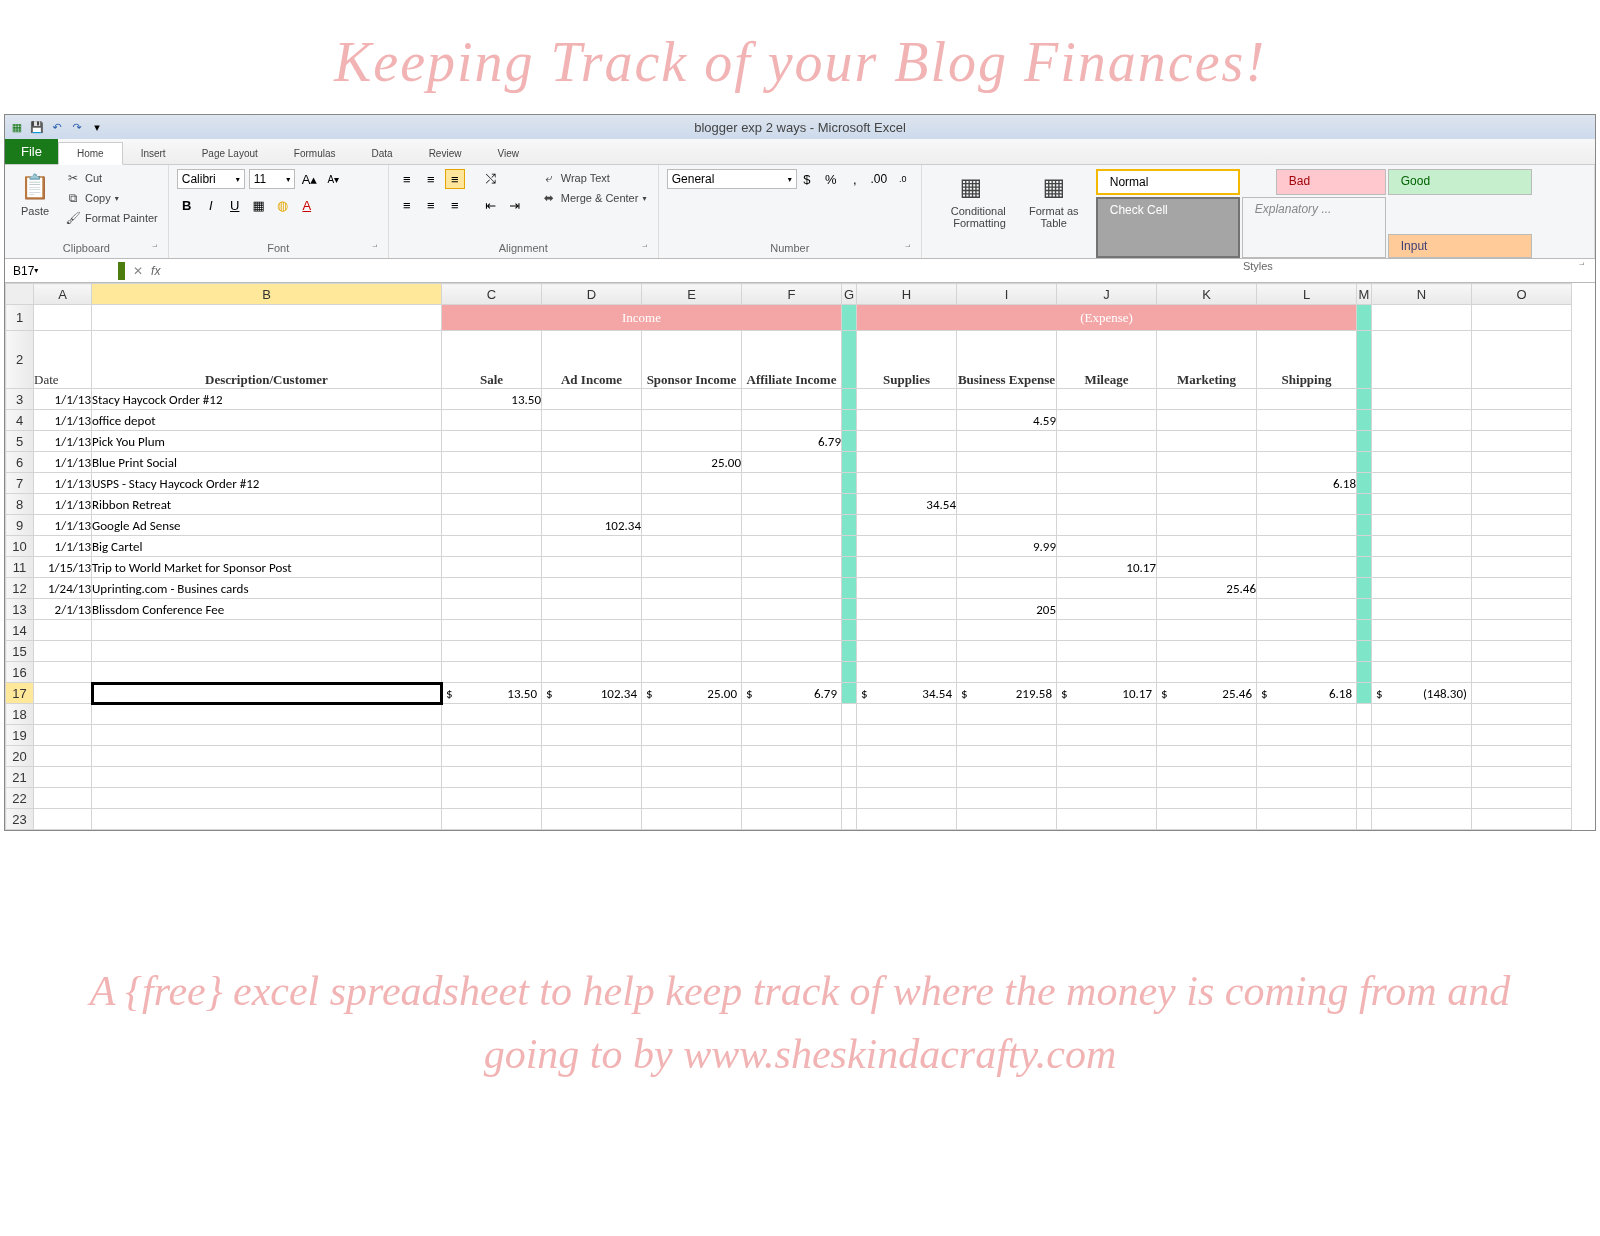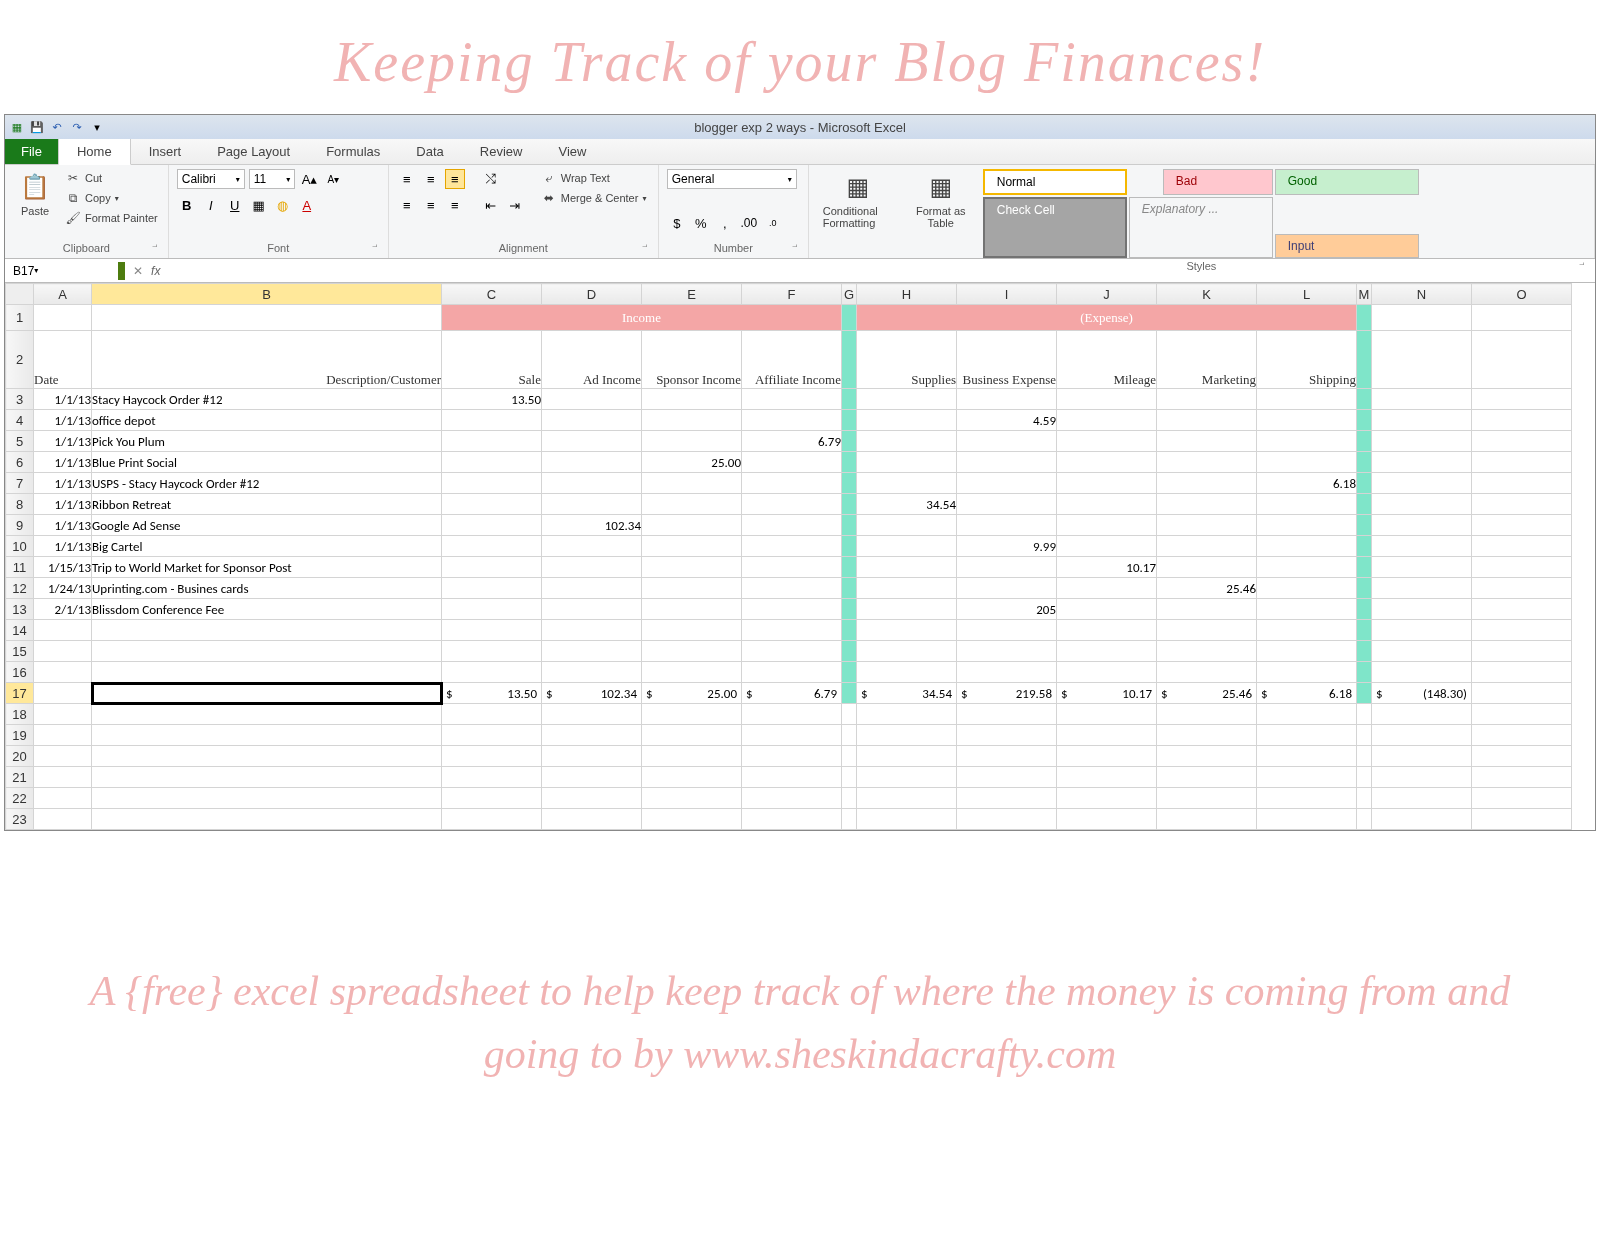--- a/index.html
+++ b/index.html
@@ -8,21 +8,21 @@
 .bottom-title { font-family: Georgia, "Times New Roman", serif; font-size: 42px; color: #f1b3b3; text-align: center; padding: 20px 40px; font-style: italic; line-height: 1.5; position: absolute; top: 940px; left: 0; right: 0; }
 
 .excel-window { border: 1px solid #888; margin: 0 4px; background: #fff; }
 .title-bar { background: linear-gradient(#dde5ee, #cddaec); height: 24px; display: flex; align-items: center; position: relative; }
 .qat { display: flex; align-items: center; gap: 4px; padding: 0 4px; }
 .qat-icon { width: 16px; height: 16px; display: inline-flex; align-items: center; justify-content: center; font-size: 11px; }
 .title-text { position: absolute; left: 50%; transform: translateX(-50%); color: #444; font-size: 13px; }
 
 .ribbon-tabs { background: linear-gradient(#f8f8f8, #eee); height: 26px; display: flex; align-items: flex-end; border-bottom: 1px solid #ccc; }
 .tab-file { background: #1a7a1a; color: #fff; padding: 4px 16px; height: 26px; display: flex; align-items: center; font-size: 13px; }
-.tab { padding: 5px 18px; font-size: 13px; color: #444; cursor: pointer; }
+.tab { padding: 5px 18px; font-size: 10px; color: #444; cursor: pointer; }
 .tab.active { background: #fff; border: 1px solid #ccc; border-bottom: 1px solid #fff; margin-bottom: -1px; }
 
 .ribbon { background: #f5f6f7; display: flex; border-bottom: 1px solid #bbb; height: 94px; }
 .rgroup { border-right: 1px solid #ddd; display: flex; flex-direction: column; justify-content: space-between; padding: 4px 8px 2px; }
 .rgroup-body { display: flex; align-items: flex-start; gap: 6px; flex: 1; }
 .rgroup-label { text-align: center; font-size: 11px; color: #666; padding: 2px 0; position: relative; }
 .rgroup-label::after { content: "⌐"; position: absolute; right: 2px; font-size: 9px; color: #888; transform: rotate(180deg); }
 .big-btn { display: flex; flex-direction: column; align-items: center; gap: 2px; padding: 2px 6px; font-size: 11px; color: #444; }
 .big-icon { width: 32px; height: 32px; display: flex; align-items: center; justify-content: center; font-size: 24px; }
 .small-row { display: flex; flex-direction: column; gap: 2px; }
@@ -50,21 +50,21 @@
 .grid-wrap { position: relative; overflow: hidden; }
 .sheet { border-collapse: collapse; table-layout: fixed; }
 .sheet th, .sheet td { border: 1px solid #d4d4d4; font-size: 13px; font-weight: normal; height: 21px; padding: 0; }
 .col-head { background: linear-gradient(#f7f7f7, #e9e9e9); text-align: center; color: #333; font-size: 12px; }
 .col-head.sel { background: #ffe89a; }
 .row-head { background: linear-gradient(to right, #f7f7f7, #e9e9e9); text-align: center; width: 28px; color: #333; font-size: 12px; }
 .row-head.sel { background: #ffe89a; }
 .corner { background: #eee; width: 28px; }
 .cell { padding: 1px 6px; text-align: right; color: #000; font-family: Calibri, sans-serif; font-size: 15px; }
 .cell.left { text-align: left; }
-.cell.center { text-align: right; }
+.cell.center { text-align: center; font-weight: bold; }
 .section-head { background: #f4a6a6; color: #fff; text-align: center; font-family: Georgia, serif; font-size: 16px; border: 1px solid #d4d4d4; }
 .teal-sep { background: #7fe5c9 !important; }
 .data-header { font-family: Georgia, serif; font-size: 18px; color: #333; vertical-align: bottom; padding-bottom: 2px; }
 .selected-cell { outline: 3px solid #000; outline-offset: -2px; }
 .total-row .cell { font-weight: normal; }
 .curr { display: flex; justify-content: space-between; padding: 1px 4px; }
 </style>
 </head>
 <body>
 
@@ -182,41 +182,41 @@
               <span class="small-icon">⬌</span>
               <span>Merge &amp; Center</span>
               <span style="font-size:8px"> ▾</span>
             </div>
         </div>
       </div>
       <div class="rgroup-label">Alignment</div>
     </div>
 
     <div class="rgroup" style="min-width:150px">
-      <div class="rgroup-body" style="flex-direction:column;gap:24px">
+      <div class="rgroup-body" style="flex-direction:row;gap:0">
         <div class="font-sel" style="width:130px;justify-content:space-between">
             <span>General</span>
             <span style="font-size:8px">▾</span>
           </div>
         <div class="font-row">
           <span class="btn-ico">$</span>
           <span class="btn-ico">%</span>
           <span class="btn-ico">,</span>
           <span class="btn-ico" style="font-size:12px">.00</span>
           <span class="btn-ico" style="font-size:9px">.0</span>
         </div>
       </div>
       <div class="rgroup-label">Number</div>
     </div>
 
     <div class="rgroup" style="flex:1">
       <div class="rgroup-body">
         <div class="big-btn">
             <span class="big-icon">▦</span>
-            <span style="width:70px;text-align:left">Conditional Formatting</span>
+            <span style="width:70px;text-align:right">Conditional Formatting</span>
           </div>
         <div class="big-btn">
             <span class="big-icon">▦</span>
             <span style="width:60px;text-align:center">Format as Table</span>
           </div>
         <div class="styles-grid">
           <div class="style-cell style-normal">Normal</div>
           <div class="style-cell style-bad">Bad</div>
           <div class="style-cell style-good">Good</div>
           <div class="style-cell style-check">Check Cell</div>

